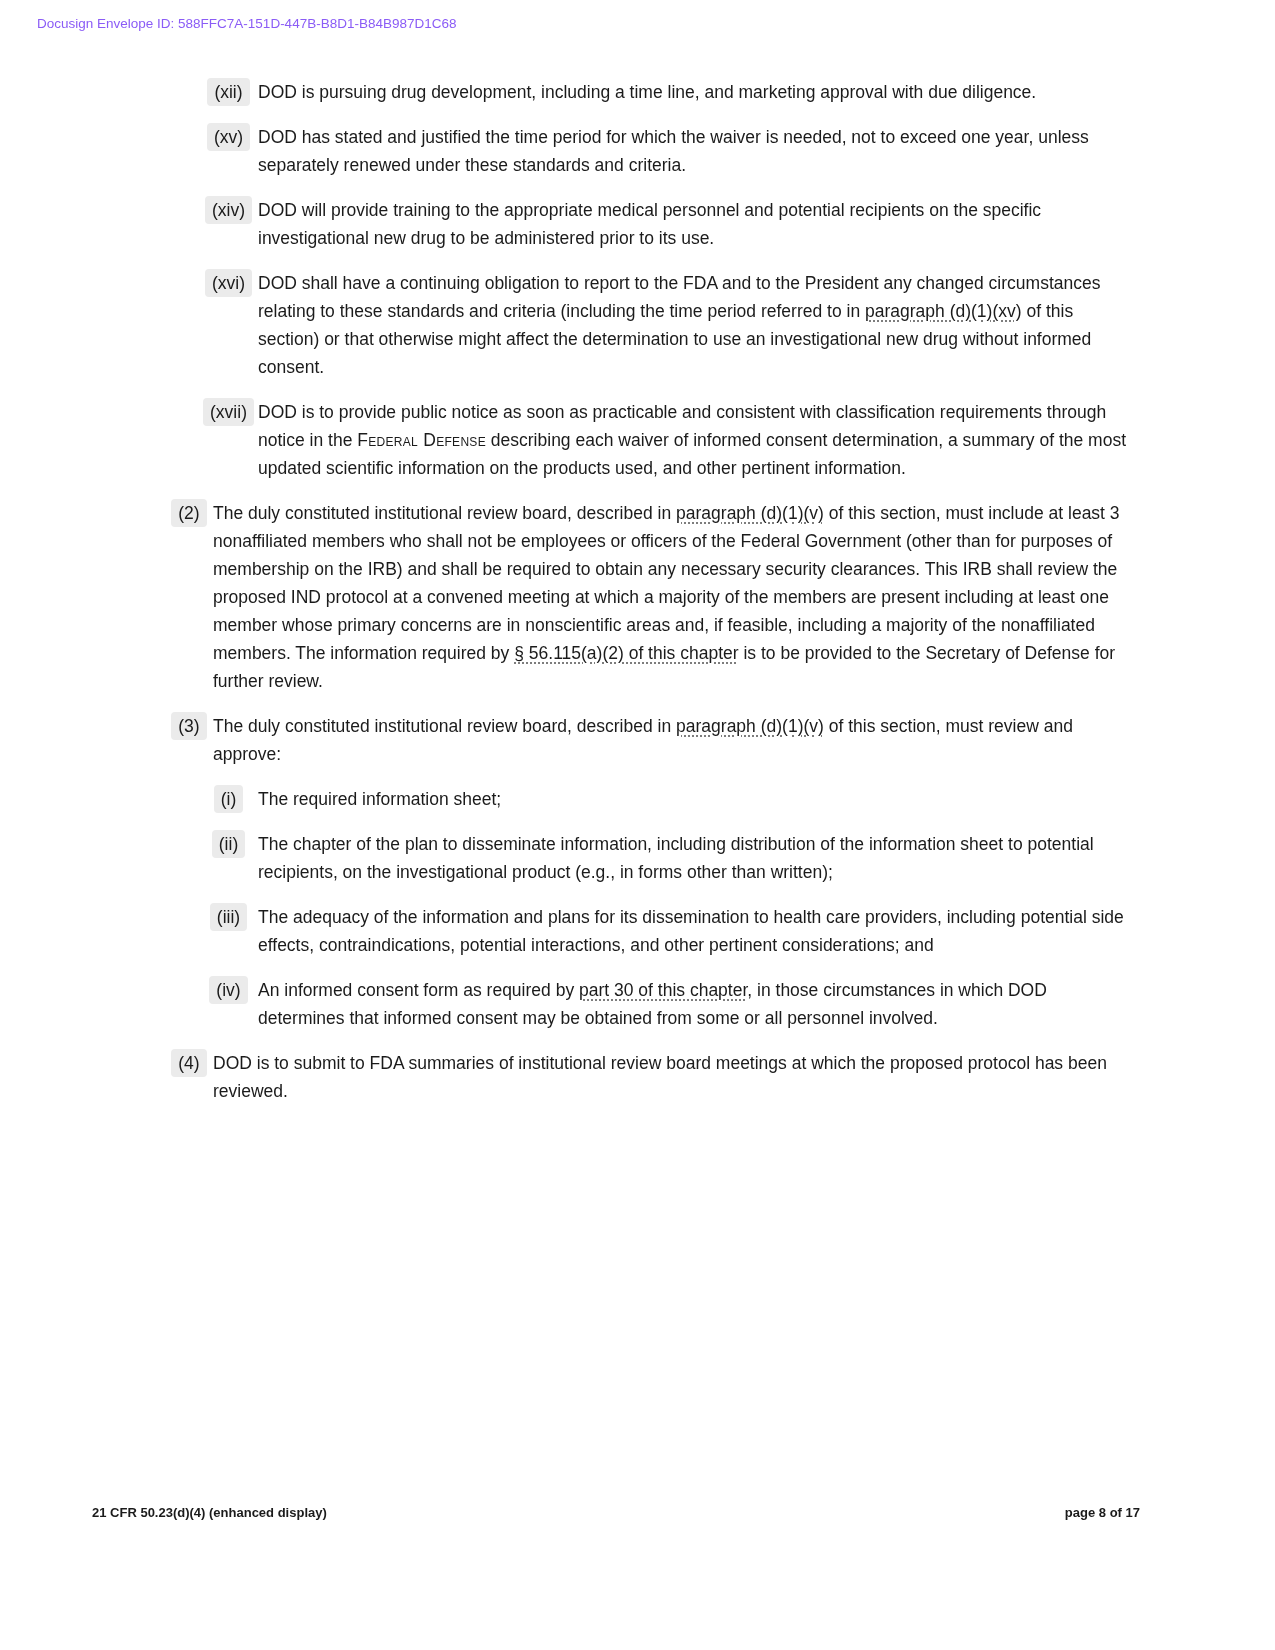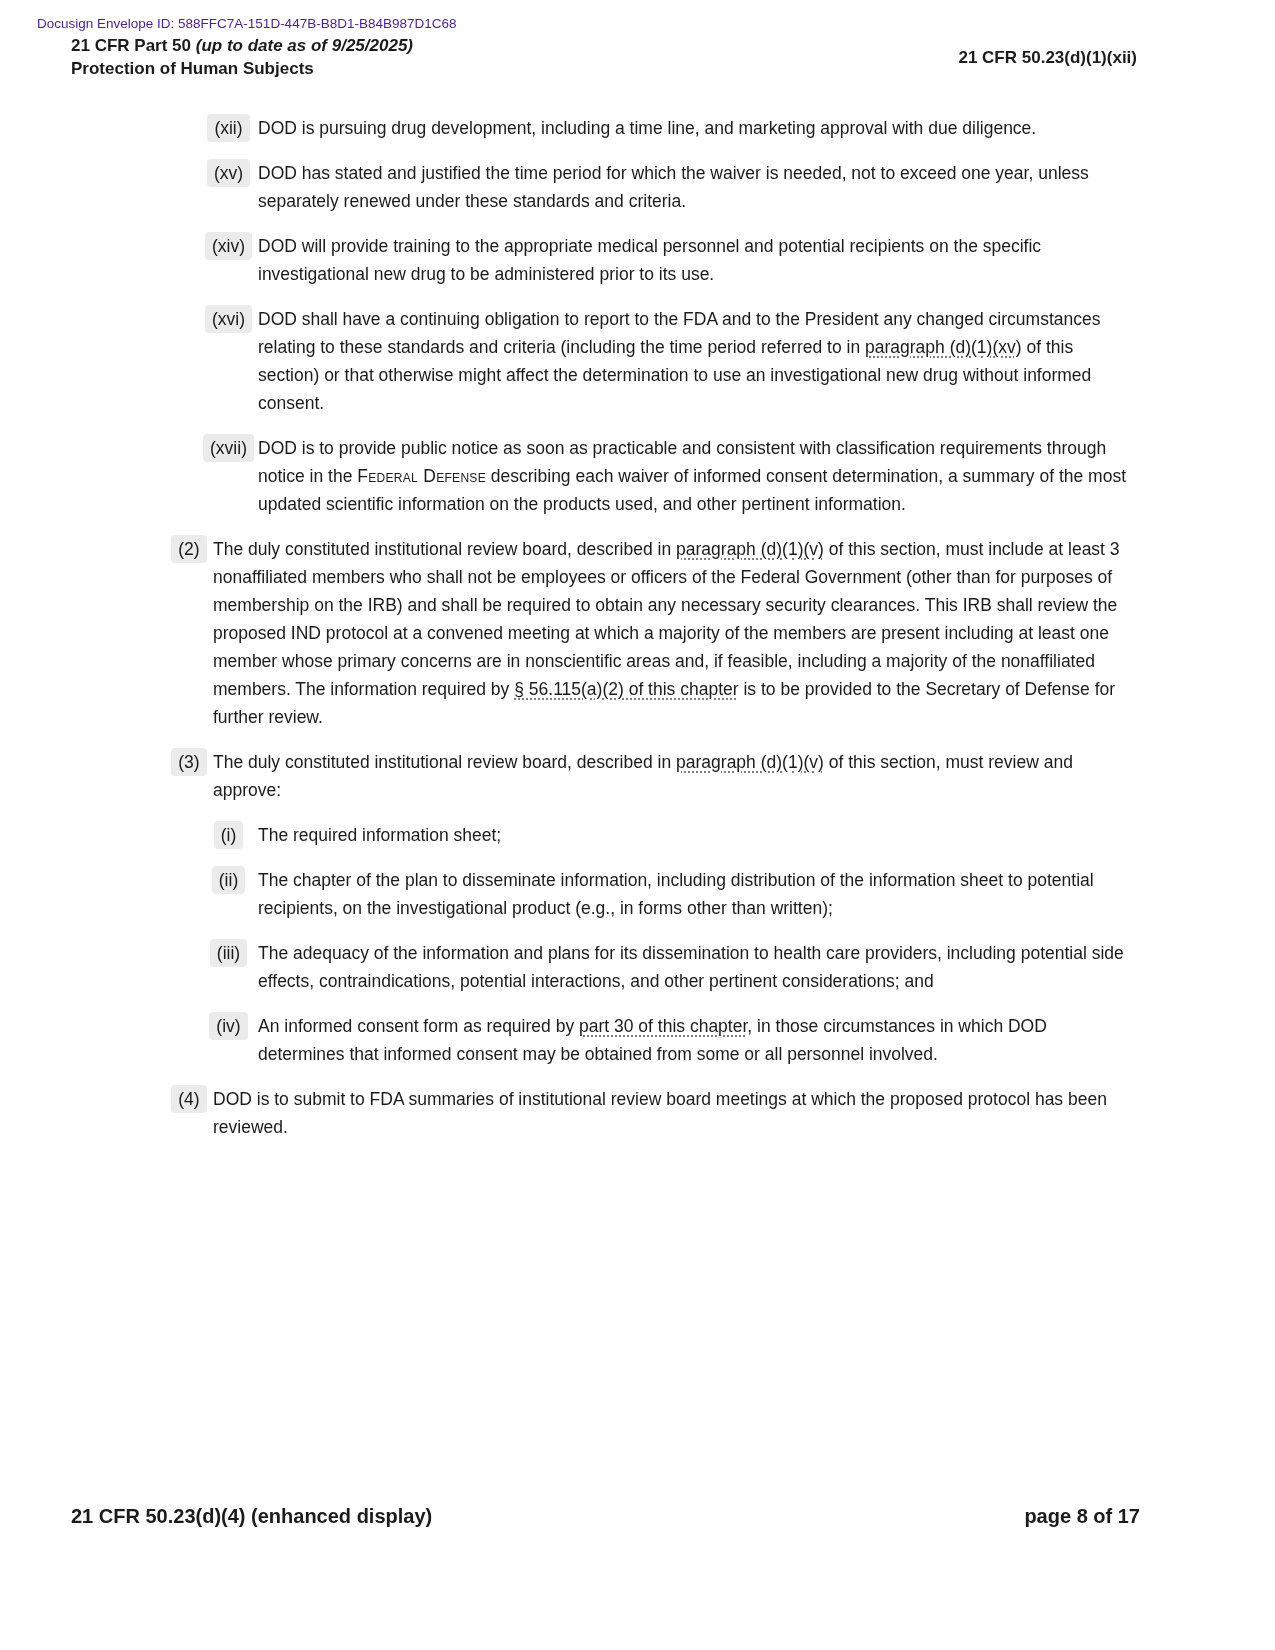--- a/index.html
+++ b/index.html
@@ -9,35 +9,35 @@
     position: relative;
     background: #ffffff;
     color: #1b1b1b;
     font-family: "Liberation Sans", "DejaVu Sans", sans-serif;
     overflow: hidden;
   }
   .envelope {
     padding: 15px 0 0 37px;
     font-size: 13.5px;
     line-height: 17px;
-    color: #4c1d95;
+    color: #8b5cf6;
   }
   .header-row {
     display: flex;
     justify-content: space-between;
     align-items: center;
     padding: 3px 138px 0 71px;
   }
   .header-left { font-weight: bold; font-size: 17px; line-height: 22.5px; }
   .header-left .paren { font-style: italic; }
   .header-right { font-weight: bold; font-size: 17px; white-space: nowrap; }
 
   main { padding: 34px 138px 0 72px; font-size: 17.5px; line-height: 28px; }
 
-  .para { display: grid; margin: 0 0 17px 0; align-items: start; }
+  .para { display: grid; margin: 12px 0 17px 0; align-items: start; }
   .para.level-a { margin-left: 93px;  grid-template-columns: 48px 1fr; }
   .para.level-b { margin-left: 127px; grid-template-columns: 59px 1fr; }
   .plabel-cell { text-align: center; }
   .plabel {
     display: inline-block;
     background: #ebebeb;
     border-radius: 4px;
     padding: 0 7px;
     white-space: nowrap;
   }
@@ -50,39 +50,32 @@
     cursor: pointer;
   }
   .smallcaps { font-variant: small-caps; letter-spacing: 0.3px; }
 
   footer {
     position: absolute;
     left: 0;
     top: 1505px;
     width: 100%;
     box-sizing: border-box;
-    padding: 0 135px 0 71px;
+    padding: 0 135px 0 92px;
     display: flex;
     justify-content: space-between;
     font-weight: bold;
-    font-size: 20px;
+    font-size: 13px;
   }
 </style>
 </head>
 <body>
 
 <header>
   <div class="envelope">Docusign Envelope ID: 588FFC7A-151D-447B-B8D1-B84B987D1C68</div>
-  <div class="header-row">
-    <div class="header-left">
-      <div><span>21 CFR Part 50 </span><span class="paren">(up to date as of 9/25/2025)</span></div>
-      <div>Protection of Human Subjects</div>
-    </div>
-    <div class="header-right">21 CFR 50.23(d)(1)(xii)</div>
-  </div>
 </header>
 
 <main>
     <div class="para level-b">
       <span class="plabel-cell"><span class="plabel">(xii)</span></span>
       <div class="ptext"><span>DOD is pursuing drug development, including a time line, and marketing approval with due diligence.</span></div>
     </div>
     <div class="para level-b">
       <span class="plabel-cell"><span class="plabel">(xv)</span></span>
       <div class="ptext"><span>DOD has stated and justified the time period for which the waiver is needed, not to exceed one year, unless separately renewed under these standards and criteria.</span></div>

